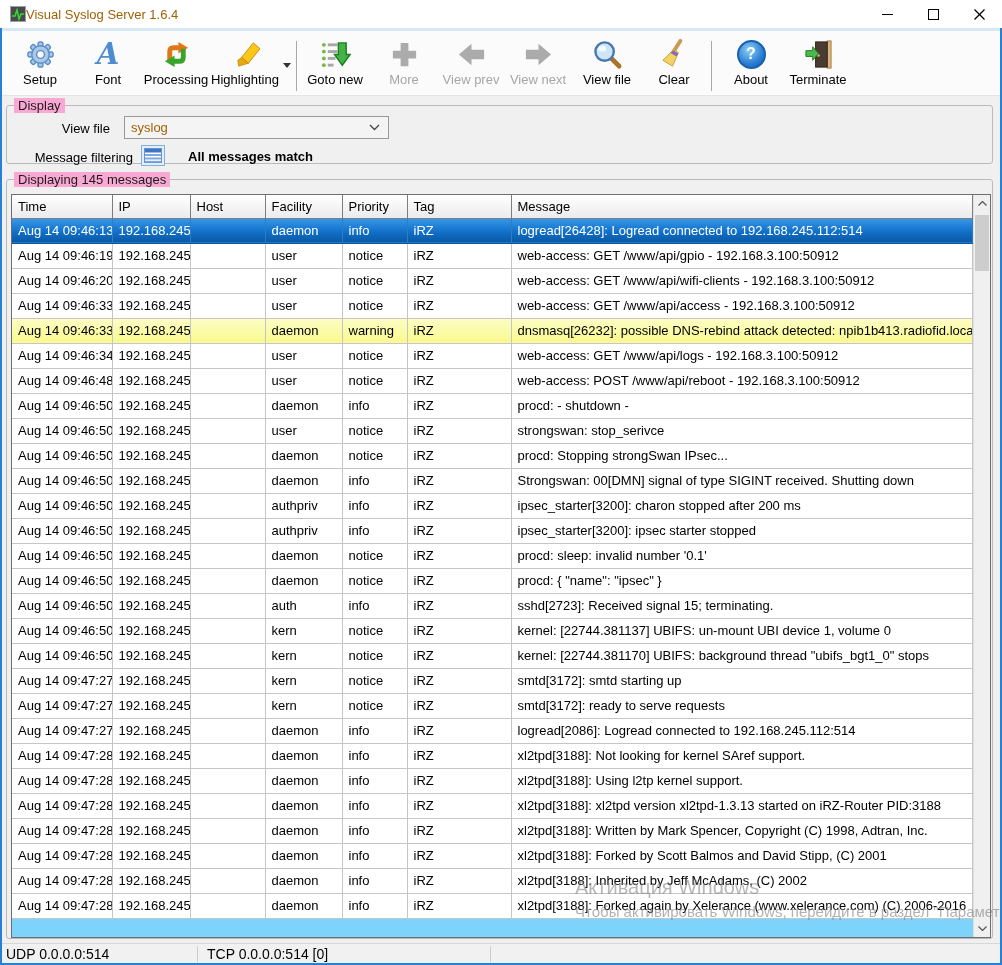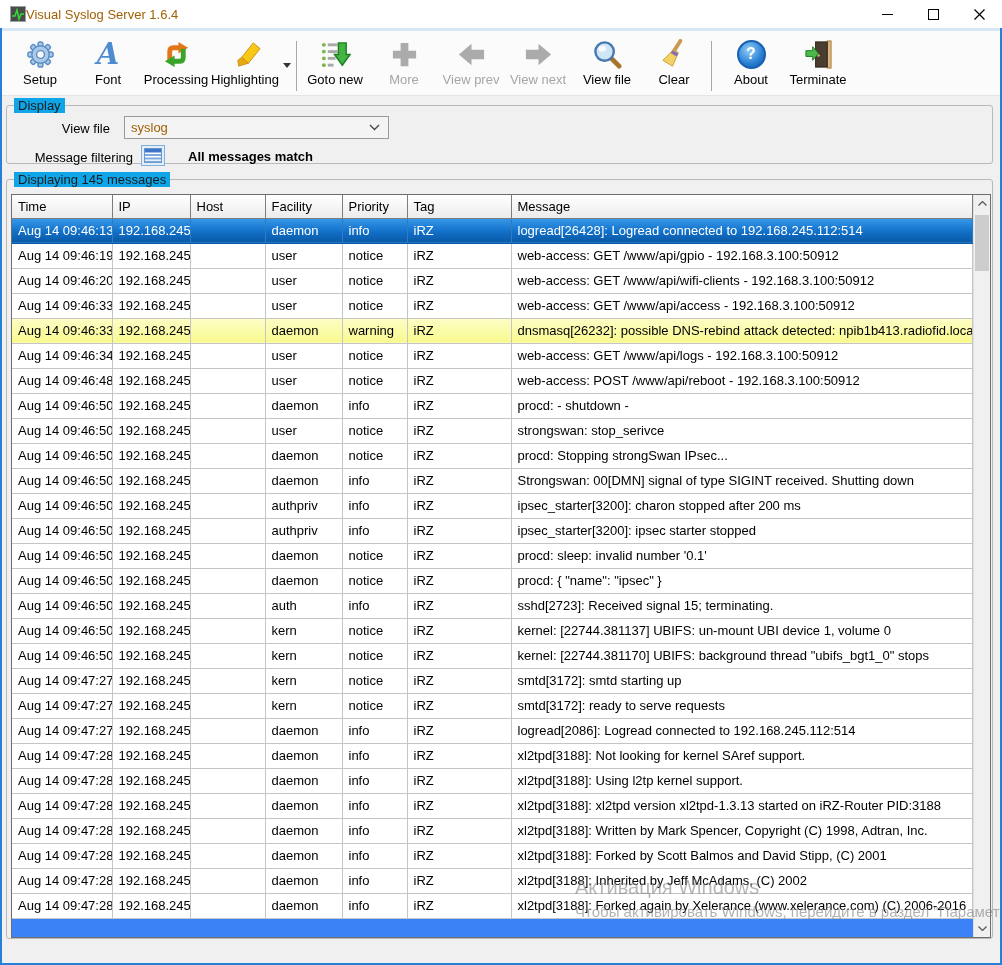--- a/index.html
+++ b/index.html
@@ -27,31 +27,31 @@
   .ticon { height: 34px; display: flex; align-items: center; justify-content: center; }
   .tlabel { font-size: 13px; color: #000; white-space: nowrap; margin-top: 1px; }
   .tbtn.disabled .tlabel { color: #a6a6a6; }
   .tsep { position: absolute; top: 10px; width: 1px; height: 50px; background: #a8a8a8; }
   .drop-arrow { position: absolute; top: 32px; width: 0; height: 0; border-left: 4px solid transparent; border-right: 4px solid transparent; border-top: 5px solid #333; }
   .font-a { font-family: "DejaVu Serif", serif; font-style: italic; font-weight: bold; font-size: 29px; color: #4e8cd0; line-height: 32px; }
   .about-circle { width: 29px; height: 29px; border-radius: 50%; background: radial-gradient(circle at 10px 8px, #90d0f8, #2a7fd4 60%, #1259a8); border: 2px solid #1a60b0; color: #fff; font-weight: bold; font-size: 16px; display: flex; align-items: center; justify-content: center; }
 
   
   .groupbox { position: absolute; border: 1px solid #b9b9b9; border-radius: 3px; }
-  .group-label { position: absolute; font-size: 13px; color: #1c1c1c; background: #0ea5e9; padding: 0 4px; white-space: nowrap; z-index: 2; }
+  .group-label { position: absolute; font-size: 13px; color: #1c1c1c; background: #f9a8d4; padding: 0 4px; white-space: nowrap; z-index: 2; }
 
   .field-label { position: absolute; font-size: 13px; color: #000; text-align: right; }
   .combobox { position: absolute; left: 124px; top: 116px; width: 265px; height: 23px; background: #f4f4f4; border: 1px solid #999; display: flex; align-items: center; }
   .combo-value { font-size: 13px; color: #a16207; margin-left: 6px; flex: 1; }
   .combo-chevron { margin-right: 8px; }
   .filter-btn { position: absolute; left: 141px; top: 145px; width: 24px; height: 21px; background: #e3eef9; border: 1px solid #7fb0e0; display: flex; align-items: center; justify-content: center; }
   .filter-status { position: absolute; left: 188px; top: 149px; font-size: 13px; color: #000; font-weight: bold; }
 
   
-  .listview { position: absolute; left: 11px; top: 194px; width: 980px; height: 744px; background: #3b82f6; border: 1px solid #6e6e6e; overflow: hidden; }
+  .listview { position: absolute; left: 11px; top: 194px; width: 980px; height: 744px; background: #7dd3fc; border: 1px solid #6e6e6e; overflow: hidden; }
   .grid-area { position: absolute; left: 0; top: 0; right: 17px; bottom: 0; overflow: hidden; }
   table.log { width: 100%; table-layout: fixed; border-collapse: collapse; }
   table.log th { height: 23px; font-size: 13px; font-weight: normal; text-align: left; padding: 0 0 0 6px; color: #000;
     background: linear-gradient(180deg, #ffffff, #ebebeb); border-right: 1px solid #7d7d7d; border-bottom: 1px solid #7d7d7d; overflow: hidden; white-space: nowrap; }
   table.log td { height: 25px; font-size: 13px; color: #000; padding: 0 0 0 6px; background: #fff;
     border-right: 1px solid #c5c5c5; border-bottom: 1px solid #c5c5c5; overflow: hidden; white-space: nowrap; }
   table.log tr.selected td { background: linear-gradient(180deg, #3899ea 0%, #1170c8 55%, #0a58a4 100%); color: #fff; border-right-color: #2f7bc4; border-bottom-color: #0a55a0; }
   table.log tr.warning td { background: linear-gradient(180deg, #fdfdc6 0%, #f9f98e 100%); }
 
   .vscroll { position: absolute; right: 0; top: 0; bottom: 0; width: 17px; background: #f0f0f0; border-left: 1px solid #e0e0e0; }
@@ -550,20 +550,26 @@
       </div>
       <div class="scroll-thumb"></div>
       <div class="scroll-btn scroll-down">
         <svg width="9" height="5">
             <polyline points="0.5,0.5 4.5,4.5 8.5,0.5" fill="none" stroke="#555" stroke-width="1.2"></polyline>
           </svg>
       </div>
     </div>
   </div>
 
+  <div class="statusbar">
+    <span class="status-cell" style="left:6px">UDP 0.0.0.0:514</span>
+    <div class="status-sep" style="left:197px"></div>
+    <span class="status-cell" style="left:207px">TCP 0.0.0.0:514 [0]</span>
+    <div class="status-sep" style="left:490px"></div>
+  </div>
 
   <div class="watermark wm1">Активация Windows</div>
   <div class="watermark wm2">Чтобы активировать Windows, перейдите в раздел "Парамет</div>
 
   <div class="edge edge-left"></div>
   <div class="edge edge-right"></div>
   <div class="edge edge-bottom"></div>
 </div>
 
 </body></html>

